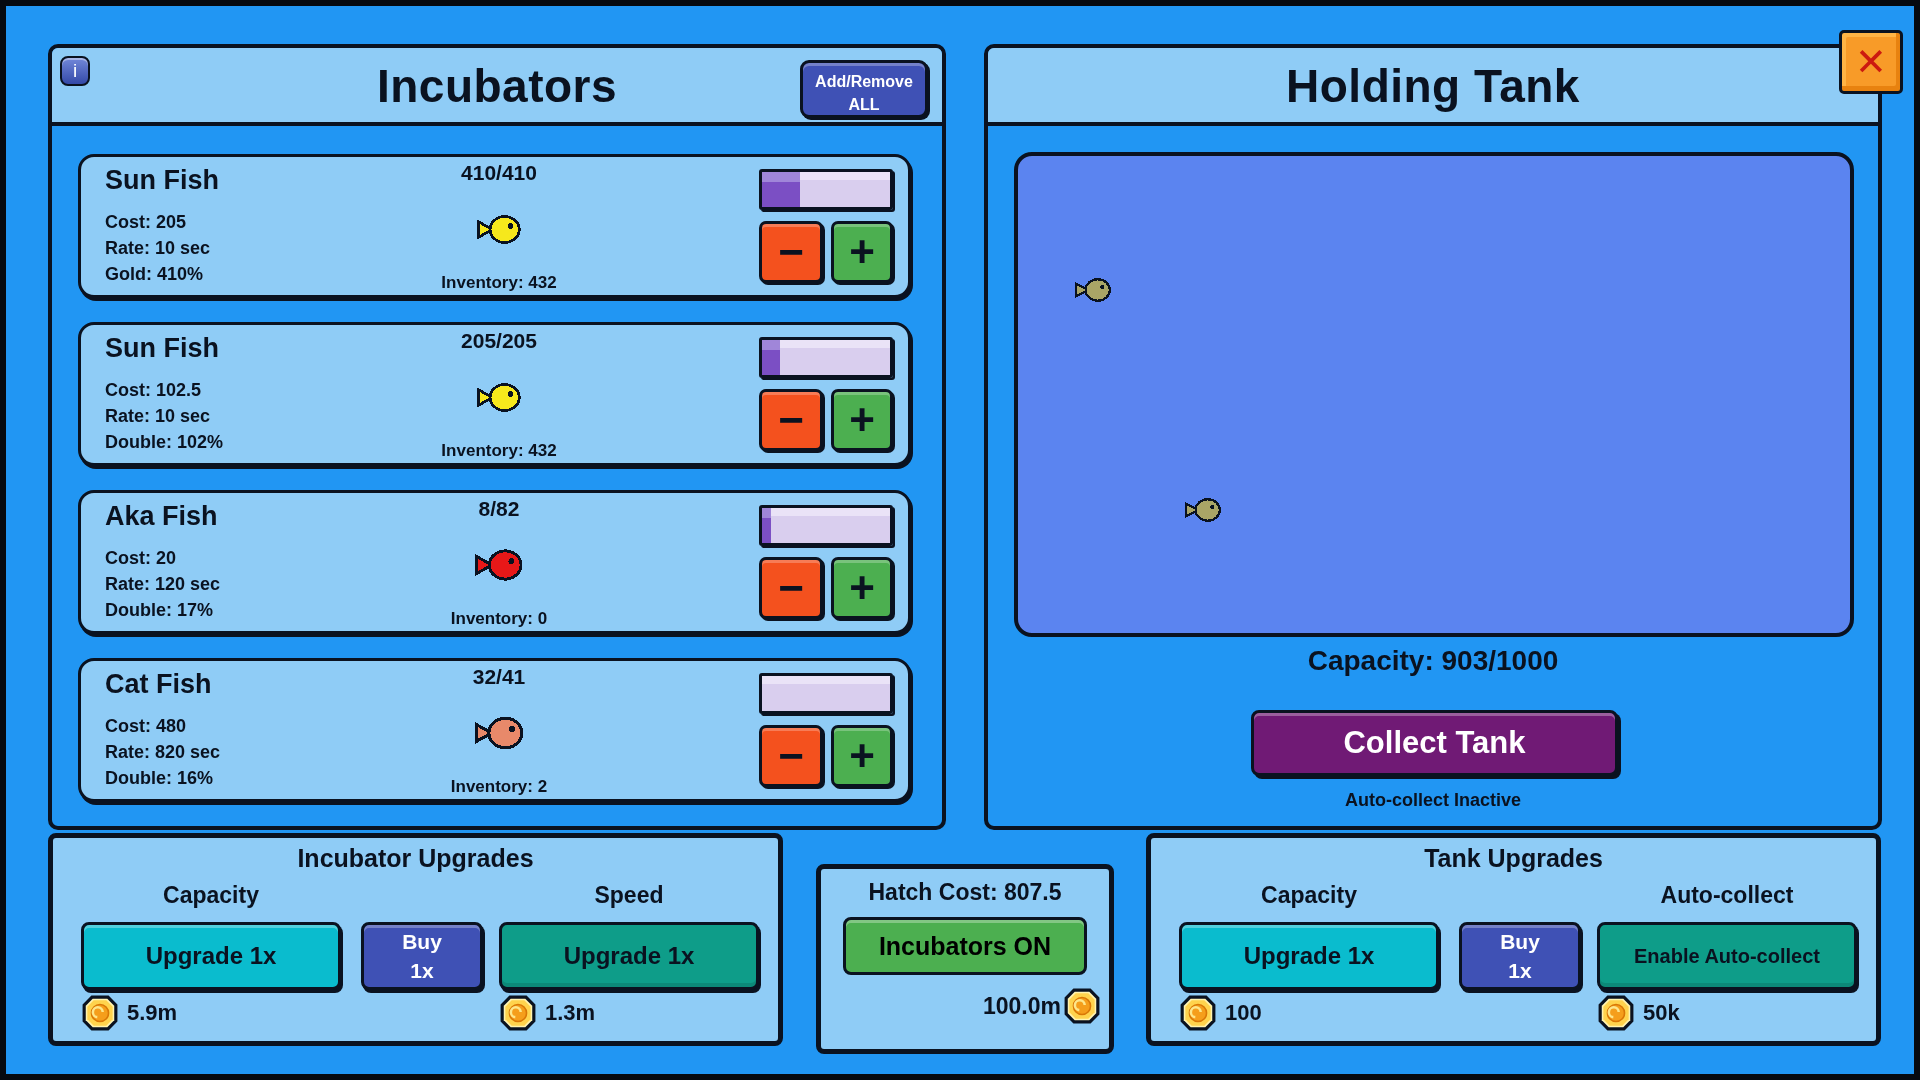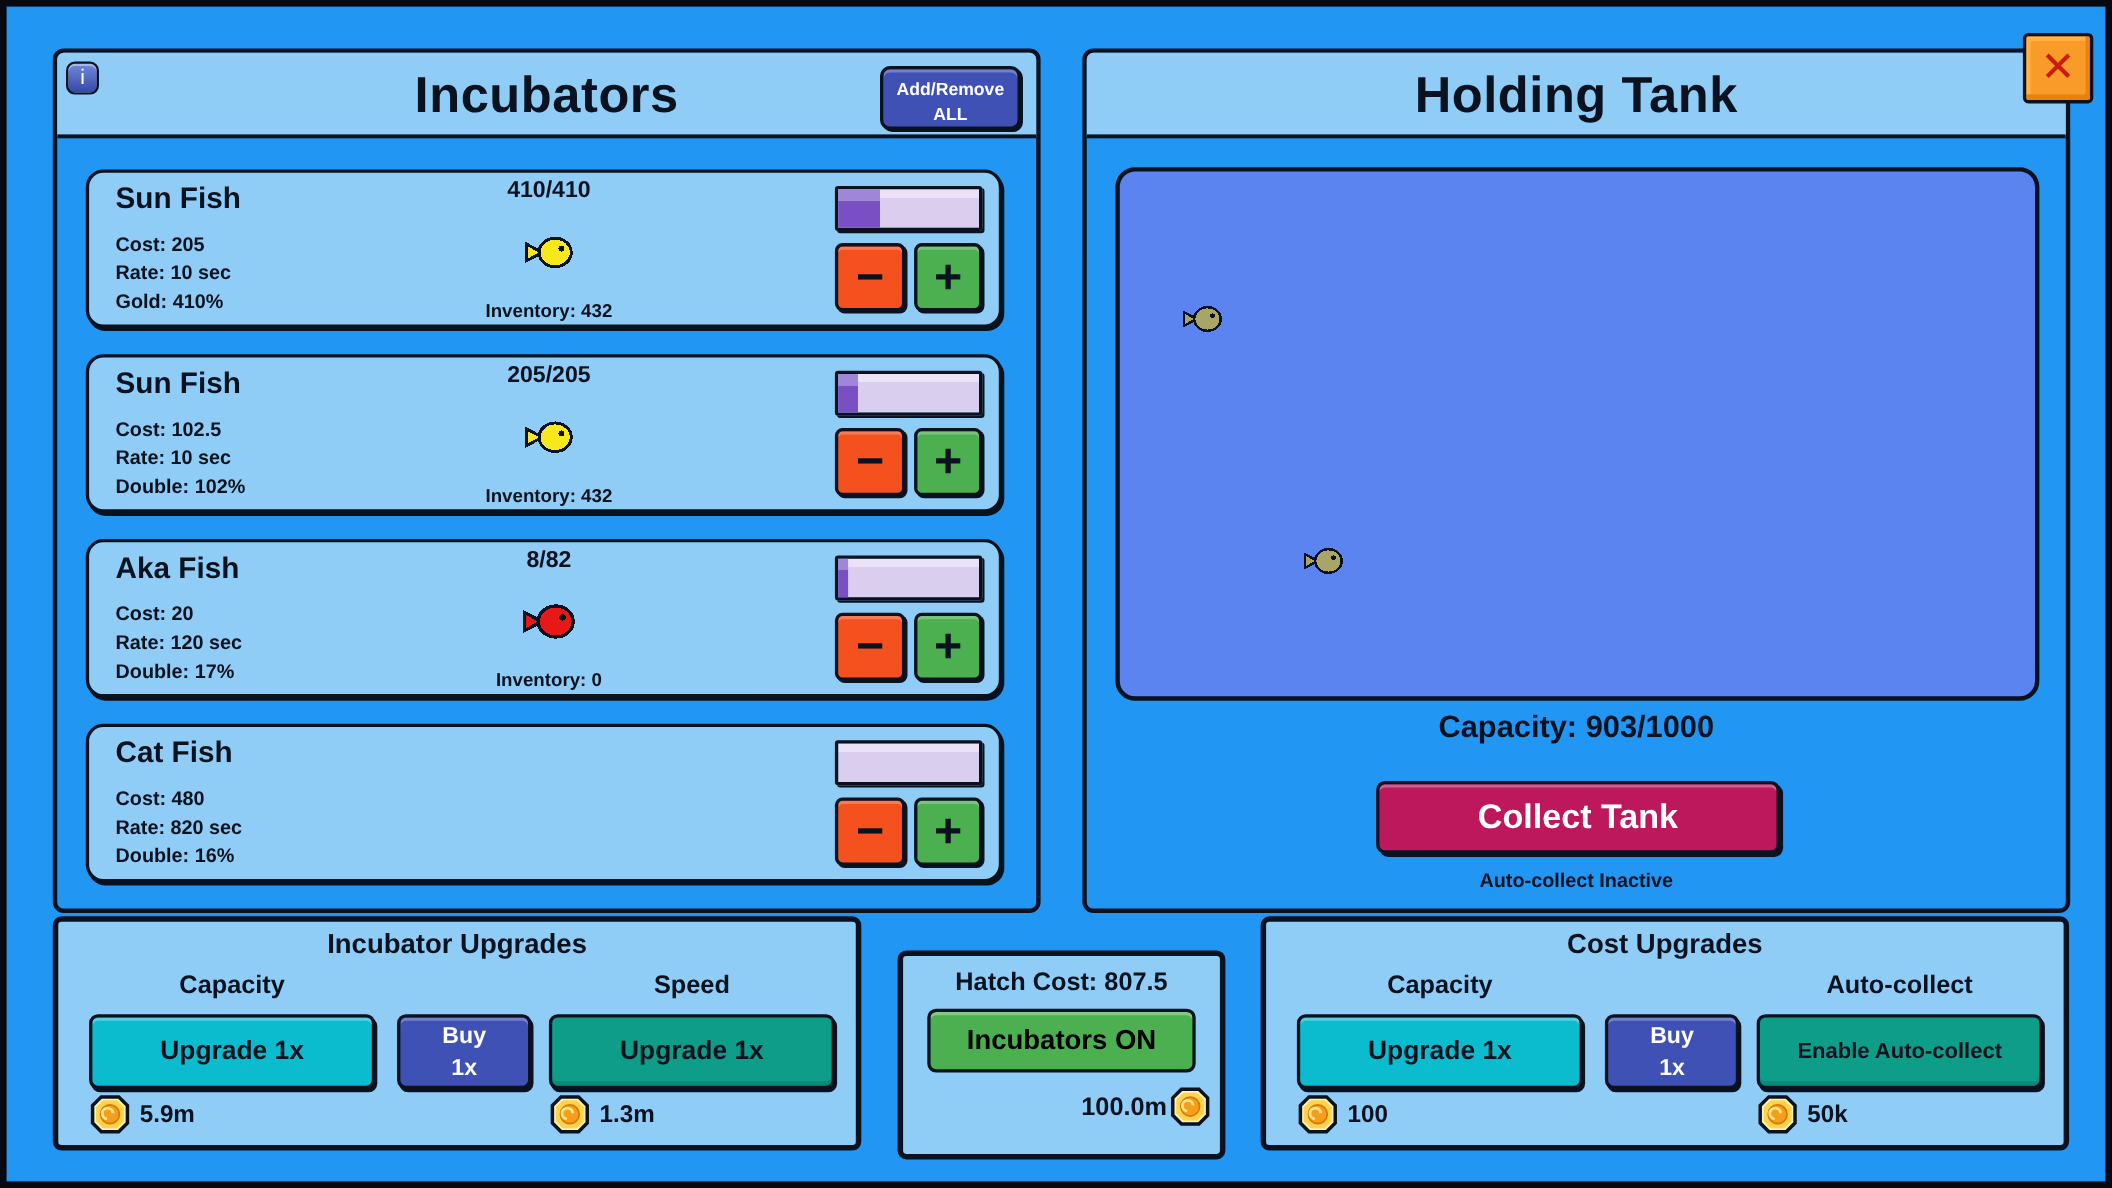--- a/index.html
+++ b/index.html
@@ -98,21 +98,21 @@
 
   
   .tank{
     position:absolute; left:26px; top:26px; width:840px; height:485px;
     background:#5B84F0; border:4px solid #0A1220; border-radius:18px;
   }
   .tank-fish{ position:absolute; }
   .tank-capacity{ position:absolute; top:519px; width:100%; text-align:center; font-size:28px; }
   .collect-btn{
     position:absolute; left:263px; top:584px; width:367px; height:66px;
-    background:#be185d; border:3px solid #0A1220; border-radius:8px;
+    background:#701a75; border:3px solid #0A1220; border-radius:8px;
     color:#fff; font-size:31px; text-align:center;
     box-shadow:inset 0 3px 0 rgba(255,255,255,.3), 3px 3px 0 #0A1220;
     cursor:pointer; font-weight:700; font-family:inherit;
   }
   .autocollect-status{ position:absolute; top:664px; width:100%; text-align:center; font-size:18px; }
 
   
   .box{
     position:absolute; background:#8FCCF6;
     border:5px solid #0A1220; border-radius:8px;
@@ -256,20 +256,27 @@
         <button class="btn-sq btn-plus">+</button>
       </div>
 
       <div class="card" style="top:532px">
         <div class="card-name">Cat Fish</div>
         <div class="card-stats">
           <div>Cost: 480</div>
           <div>Rate: 820 sec</div>
           <div>Double: 16%</div>
         </div>
+        <div class="card-center">
+          <div class="fraction">32/41</div>
+          <svg class="fish" style="--fc:#E8896A" width="52" height="38" shape-rendering="crispEdges">
+              <use href="#sym-fish"></use>
+            </svg>
+          <div class="inventory">Inventory: 2</div>
+        </div>
         <div class="bar">
           <div class="bar-fill" style="width: 0%;"></div>
         </div>
         <button class="btn-sq btn-minus">−</button>
         <button class="btn-sq btn-plus">+</button>
       </div>
 
     </div>
   </div>
 
@@ -323,21 +330,21 @@
     <button class="hatch-btn">Incubators ON</button>
     <div class="hatch-balance">
       <span class="cost-text">100.0m</span>
       <svg class="coin">
           <use href="#sym-coin"></use>
         </svg>
     </div>
   </div>
 
   <div class="box" id="box-tank-upg">
-    <div class="box-title">Cost Upgrades</div>
+    <div class="box-title">Tank Upgrades</div>
     <div class="col-label left">Capacity</div>
     <div class="col-label right">Auto-collect</div>
     <button class="upg-btn upg-cyan">Upgrade 1x</button>
     <button class="buy-btn">
       <div>Buy</div>
       <div>1x</div>
     </button>
     <button class="upg-btn upg-teal small-text">Enable Auto-collect</button>
     <div class="cost-row left">
       <svg class="coin">

